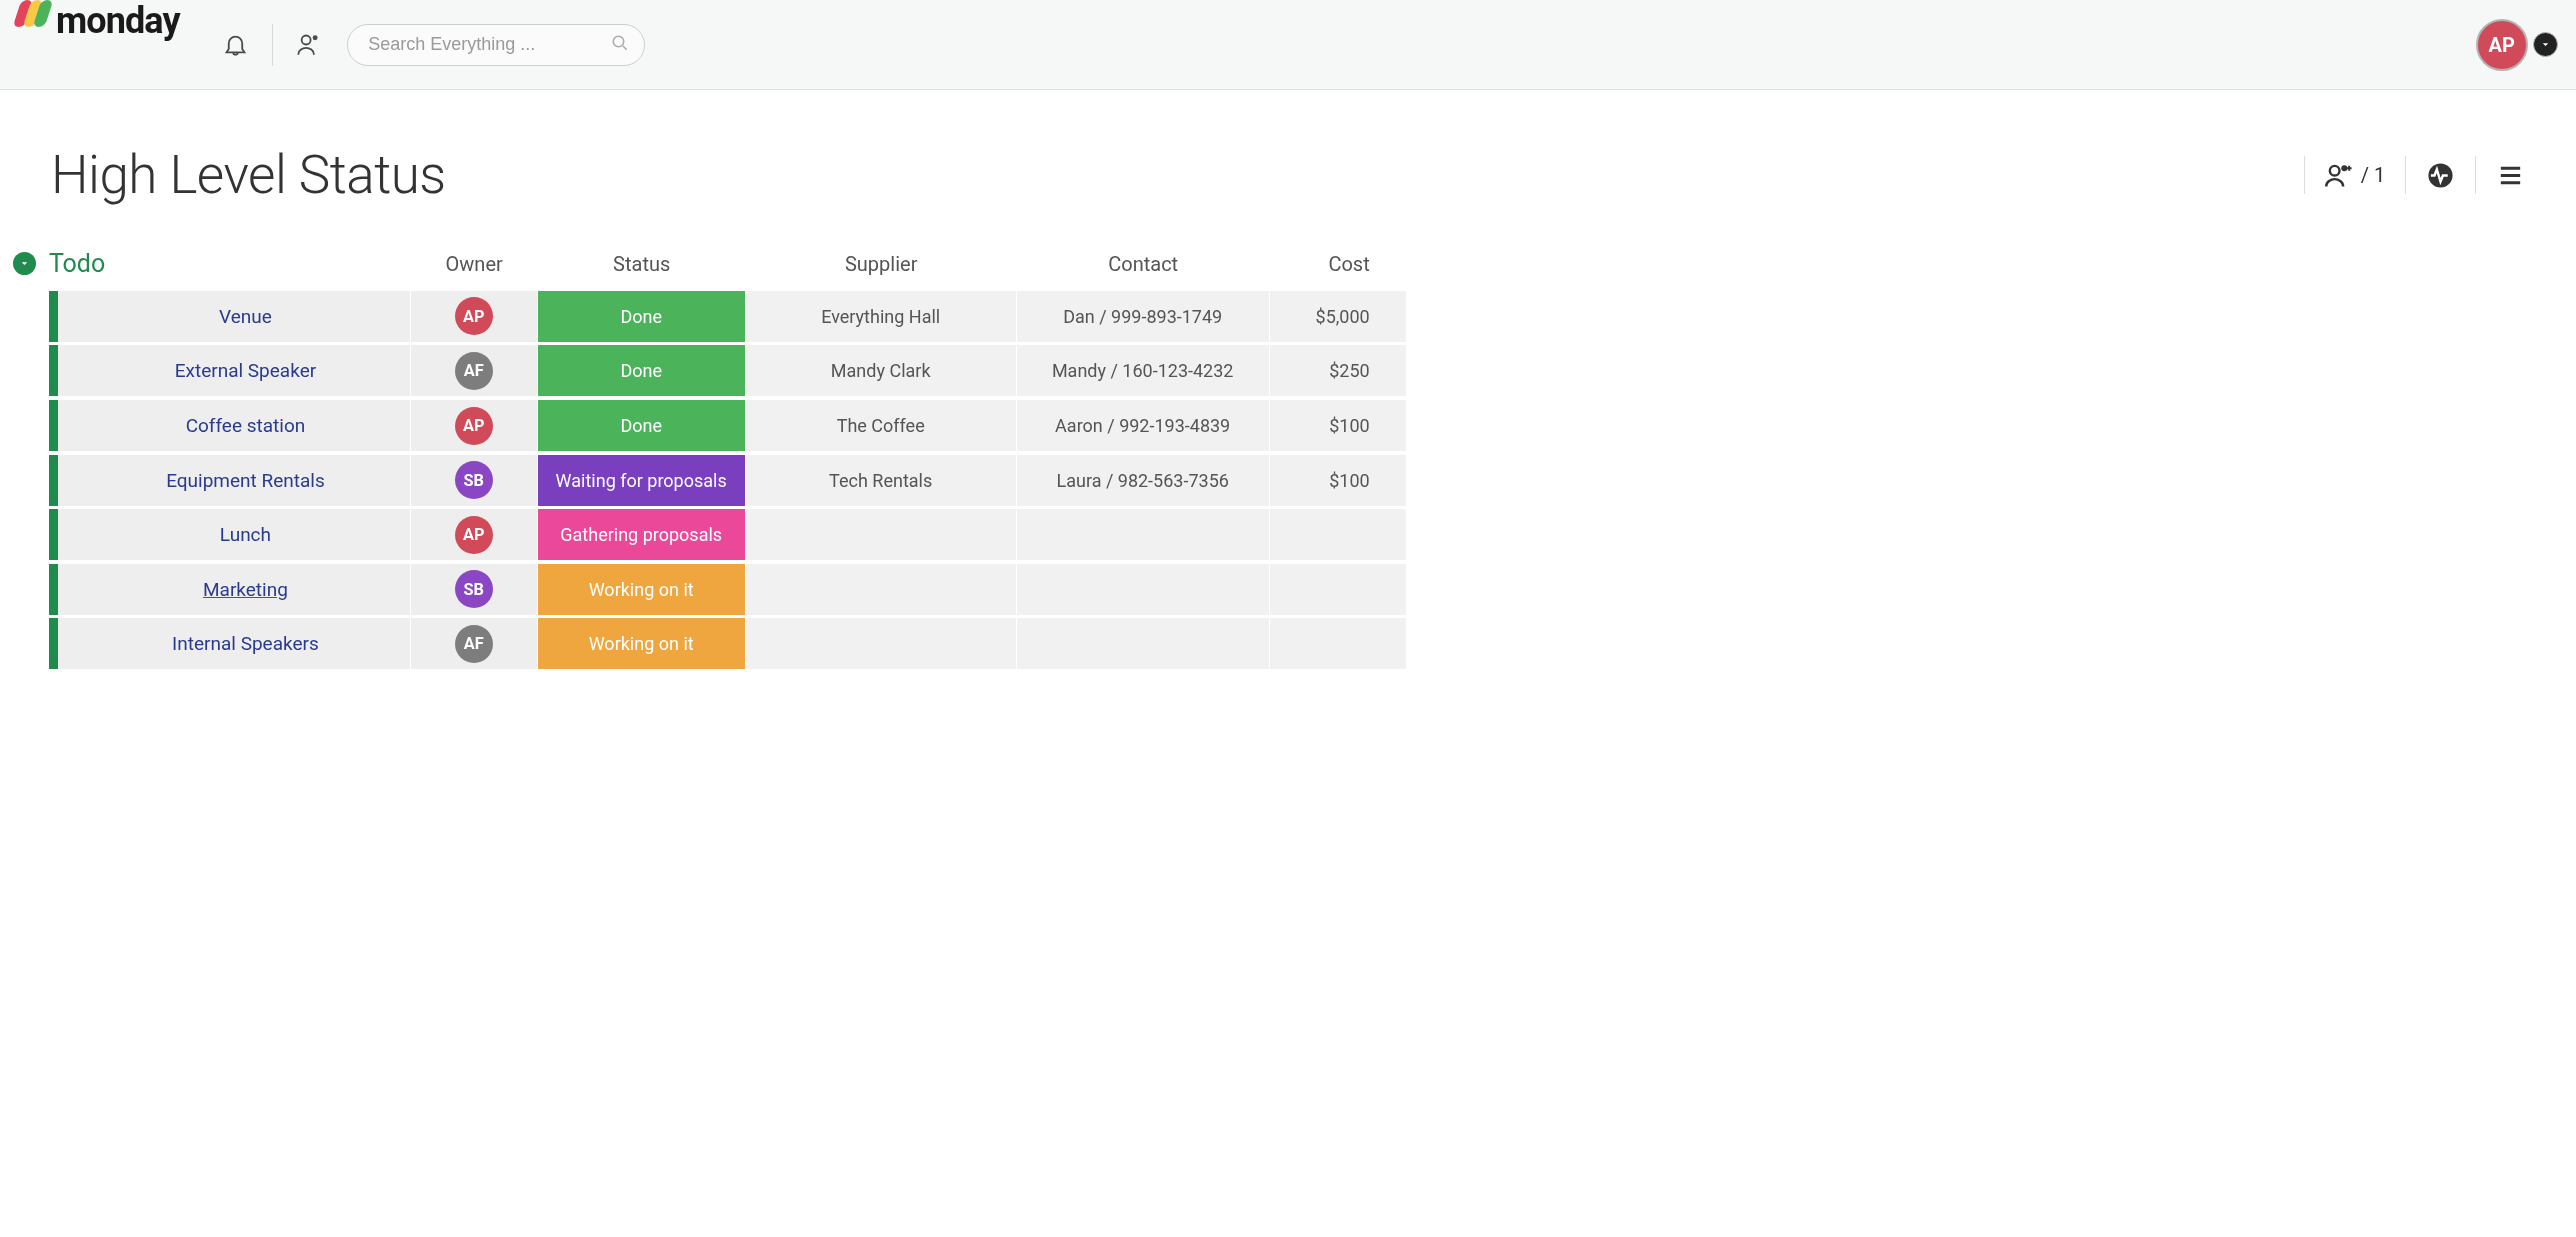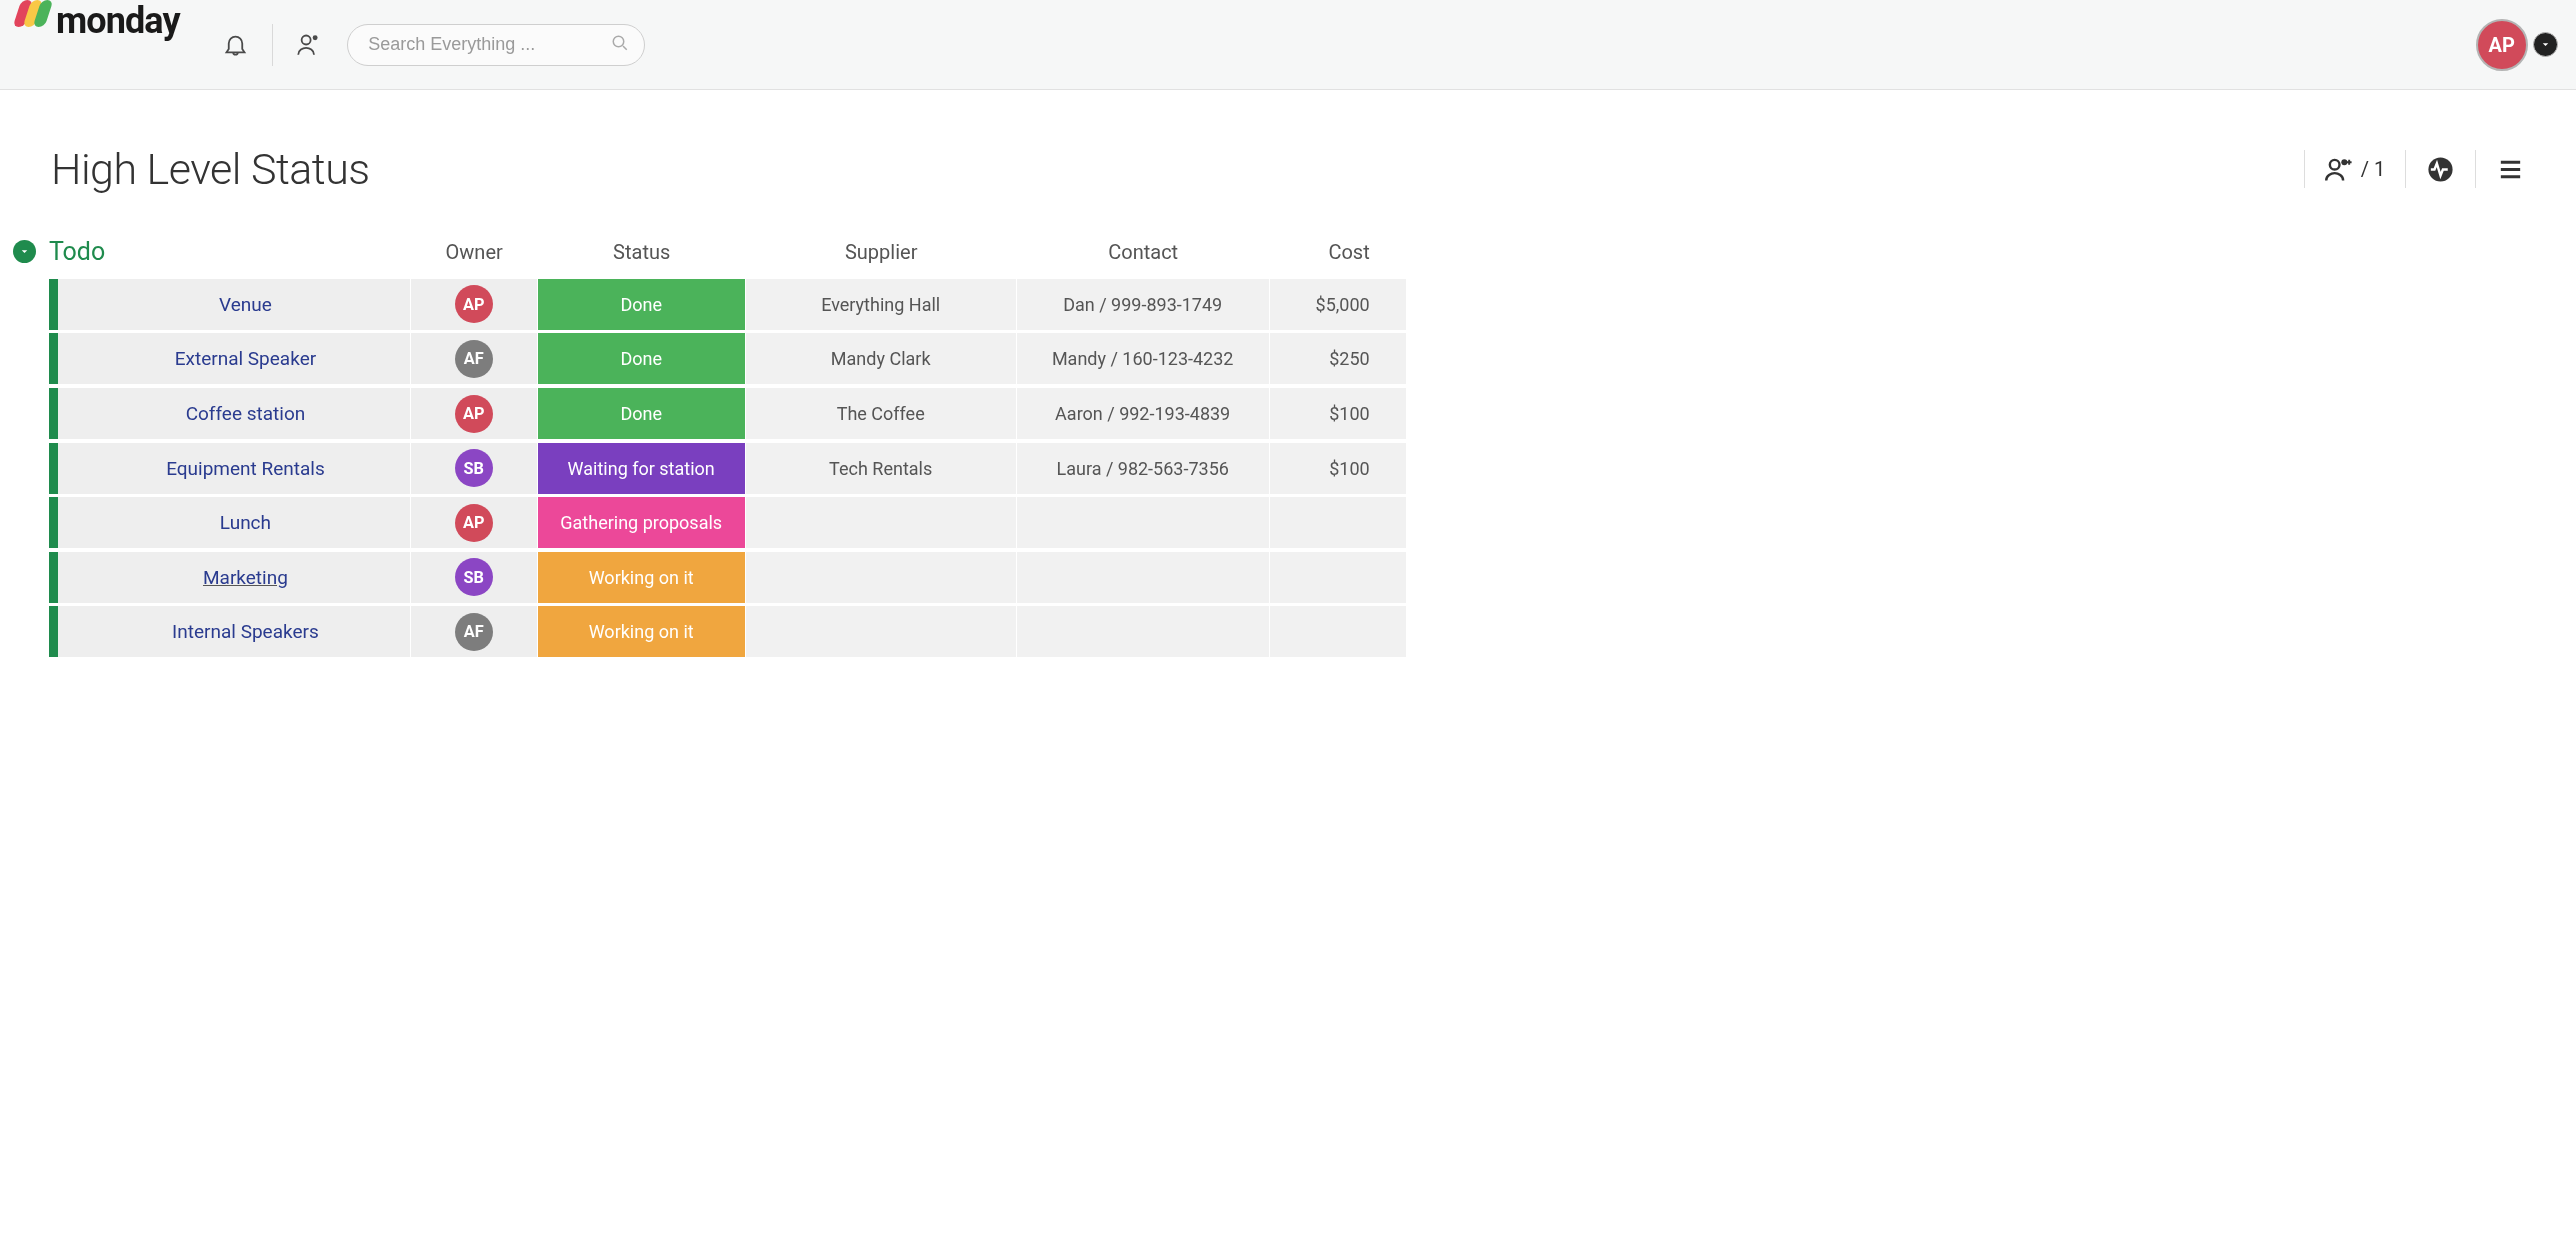--- a/index.html
+++ b/index.html
@@ -111,21 +111,21 @@
     cursor: pointer;
   }
 
   
   .page-header {
     display: flex;
     align-items: center;
     padding: 54px 51px 36px 51px;
   }
   .page-title {
-    font-size: 43px;
+    font-size: 53px;
     font-weight: 300;
     color: #333;
     letter-spacing: -0.5px;
   }
   .page-header-right {
     margin-left: auto;
     display: flex;
     align-items: center;
     gap: 0;
   }
@@ -365,21 +365,21 @@
         <div class="cell-text">Aaron / 992-193-4839</div>
         <div class="cell-cost">$100</div>
       </div>
       <div class="row">
         <div class="cell-name" style="border-left-color: rgb(31, 139, 77);">
           <span class="cell-name-inner">Equipment Rentals</span>
         </div>
         <div class="cell-owner">
           <div class="owner-avatar" style="background: rgb(139, 70, 196);">SB</div>
         </div>
-        <div class="cell-status" style="background: rgb(122, 63, 191);">Waiting for station</div>
+        <div class="cell-status" style="background: rgb(122, 63, 191);">Waiting for proposals</div>
         <div class="cell-text">Tech Rentals</div>
         <div class="cell-text">Laura / 982-563-7356</div>
         <div class="cell-cost">$100</div>
       </div>
       <div class="row">
         <div class="cell-name" style="border-left-color: rgb(31, 139, 77);">
           <span class="cell-name-inner">Lunch</span>
         </div>
         <div class="cell-owner">
           <div class="owner-avatar" style="background: rgb(209, 74, 90);">AP</div>

